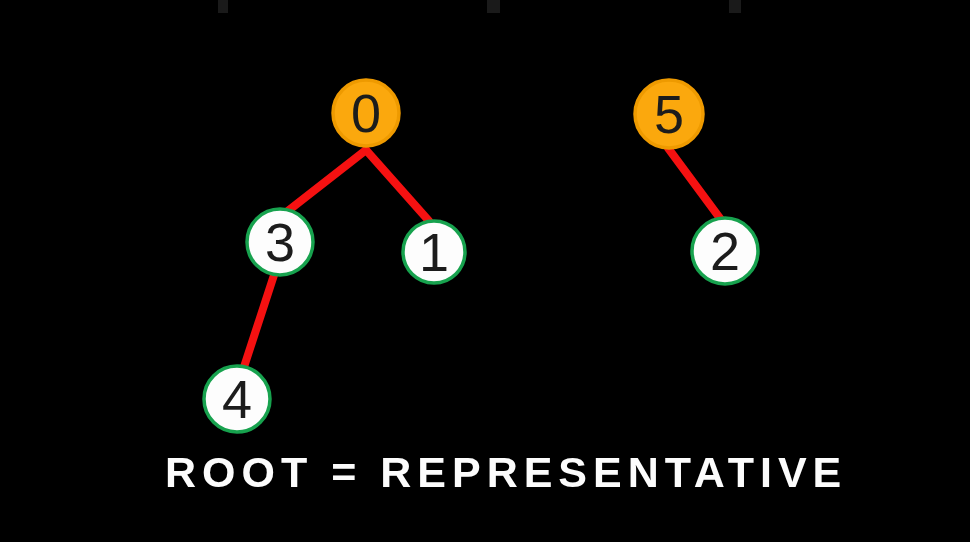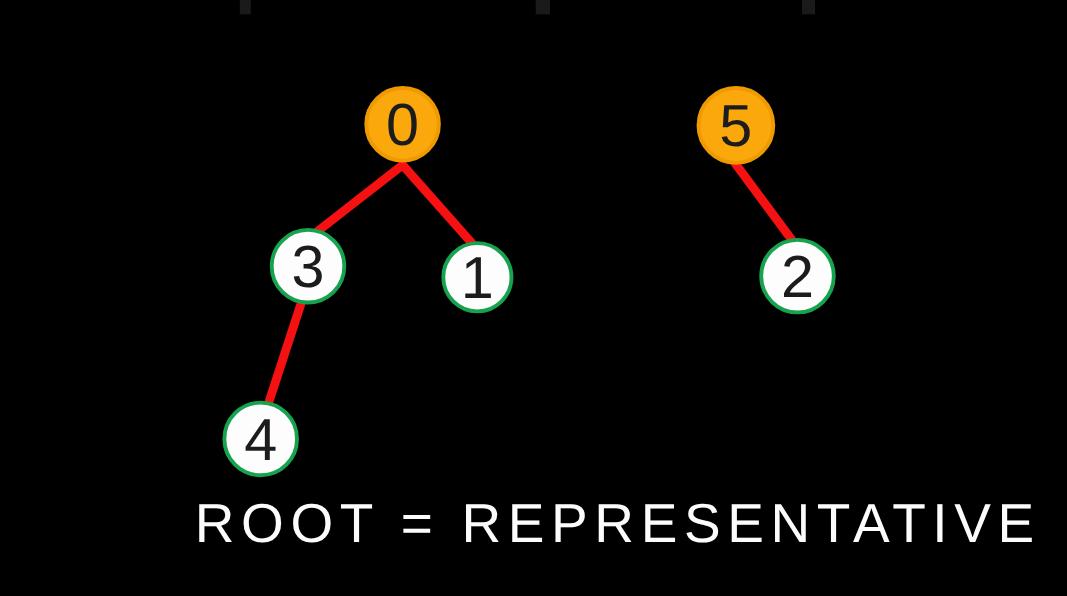--- a/index.html
+++ b/index.html
@@ -31,24 +31,24 @@
   .graph-svg .node-circle {
     stroke-width: 3.5;
   }
   .graph-svg .node-label {
     font-family: "Liberation Sans", sans-serif;
     font-size: 54px;
     text-anchor: middle;
   }
   .caption {
     position: absolute;
-    left: 177px;
+    left: 165px;
     top: 451px;
-    font-size: 50px;
-    font-weight: 400;
+    font-size: 43px;
+    font-weight: 700;
     letter-spacing: 6px;
     line-height: 1;
     white-space: nowrap;
   }
   .artifact {
     position: absolute;
     top: 0;
   }
 </style>
 </head>

